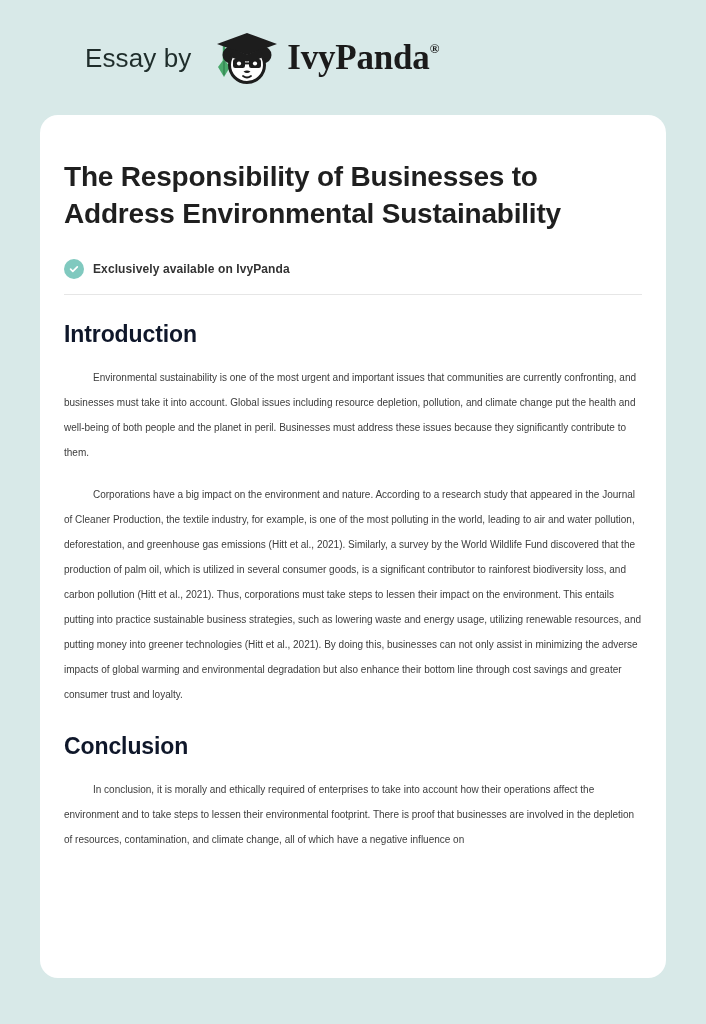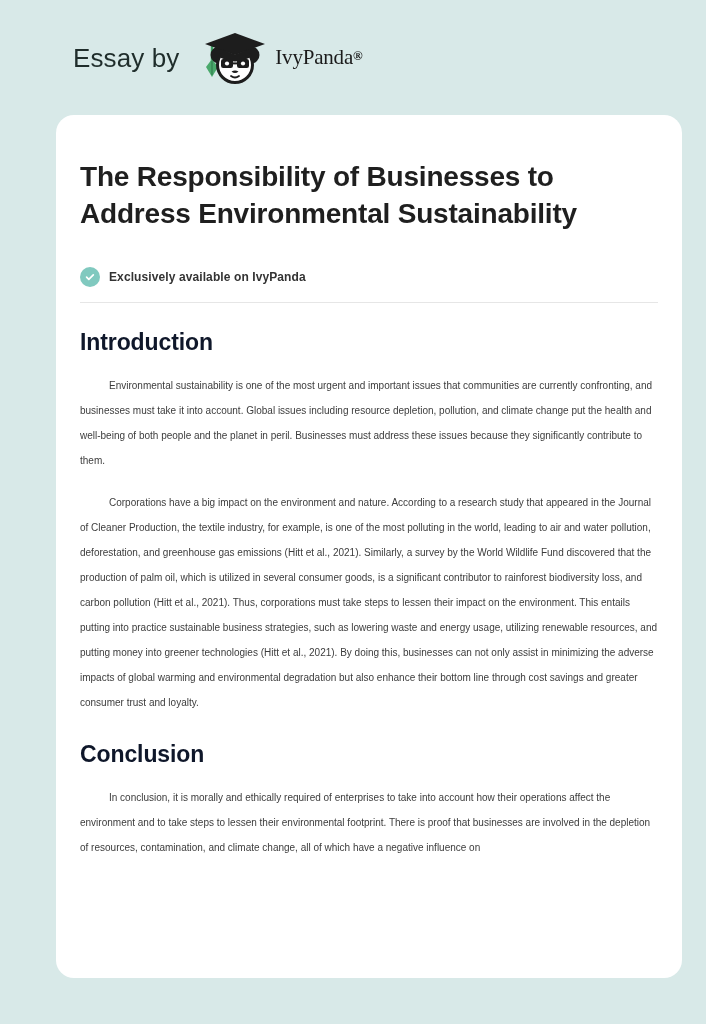--- a/index.html
+++ b/index.html
@@ -20,20 +20,21 @@
     box-sizing: border-box;
   }
 
   
   .brand-bar {
     display: flex;
     align-items: center;
     height: 115px;
     padding-left: 73px;
     box-sizing: border-box;
+    margin-left: 12px;
   }
   .brand-prefix {
     font-size: 26px;
     font-weight: 400;
     color: #1f2d2b;
     letter-spacing: 0.1px;
     line-height: 1;
   }
   .brand-logo {
     display: flex;
@@ -45,39 +46,39 @@
     height: 58px;
     display: block;
   }
   .brand-name-wrap {
     display: flex;
     align-items: flex-start;
     margin-left: 4px;
   }
   .brand-name {
     font-family: "Liberation Serif", serif;
-    font-size: 21px;
-    font-weight: normal;
+    font-size: 35px;
+    font-weight: bold;
     color: #1b1b1b;
     line-height: 1;
     letter-spacing: -0.2px;
   }
   .brand-reg {
     font-family: "Liberation Serif", serif;
     font-size: 13px;
     font-weight: bold;
     color: #1b1b1b;
     line-height: 1;
     margin-top: 2px;
   }
 
   
   .doc-card {
     position: absolute;
-    left: 56px;
+    left: 40px;
     top: 115px;
     width: 626px;
     height: 863px;
     background: #ffffff;
     border-radius: 18px;
     box-sizing: border-box;
     padding: 30px 24px 0 24px;
     overflow: hidden;
   }
   .doc-inner {
@@ -89,21 +90,21 @@
     font-weight: bold;
     color: #1f1f1f;
     line-height: 1.32;
     margin: 14px 0 0 0;
     letter-spacing: -0.2px;
   }
 
   .exclusive-row {
     display: flex;
     align-items: center;
-    margin-top: 34px;
+    margin-top: 26px;
   }
   .check-badge {
     width: 20px;
     height: 20px;
     border-radius: 50%;
     background: #80c9bf;
     display: flex;
     align-items: center;
     justify-content: center;
     flex: none;

